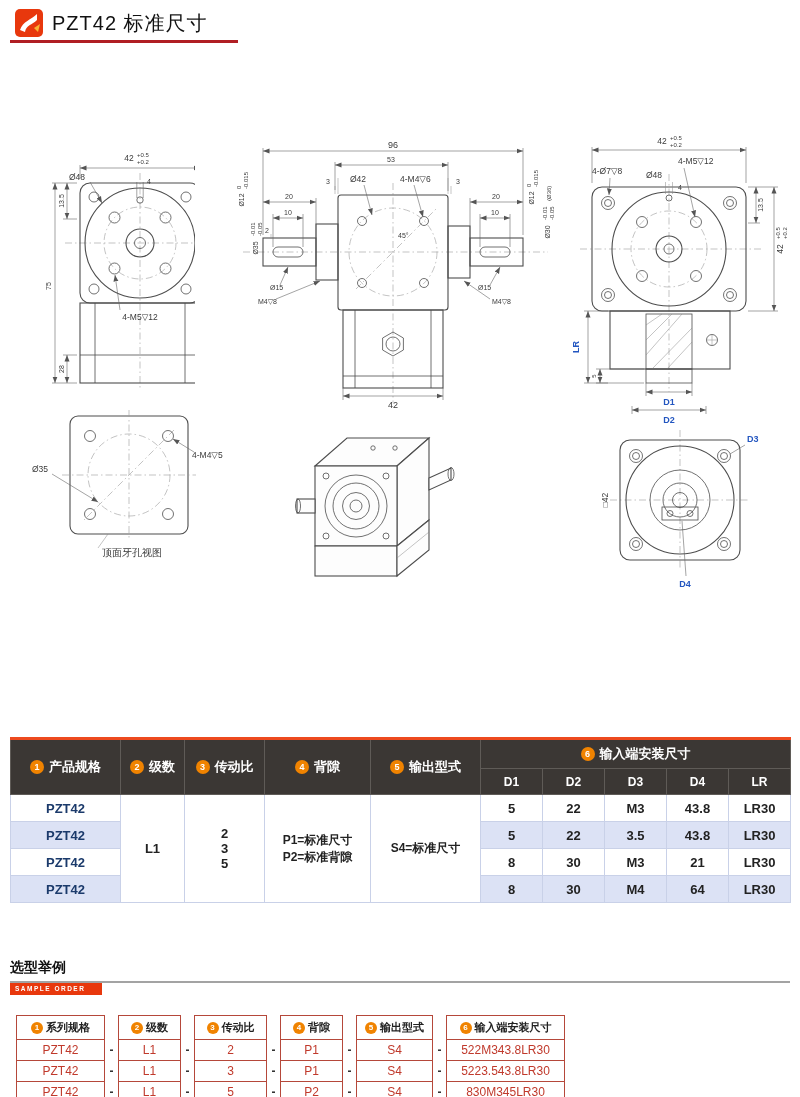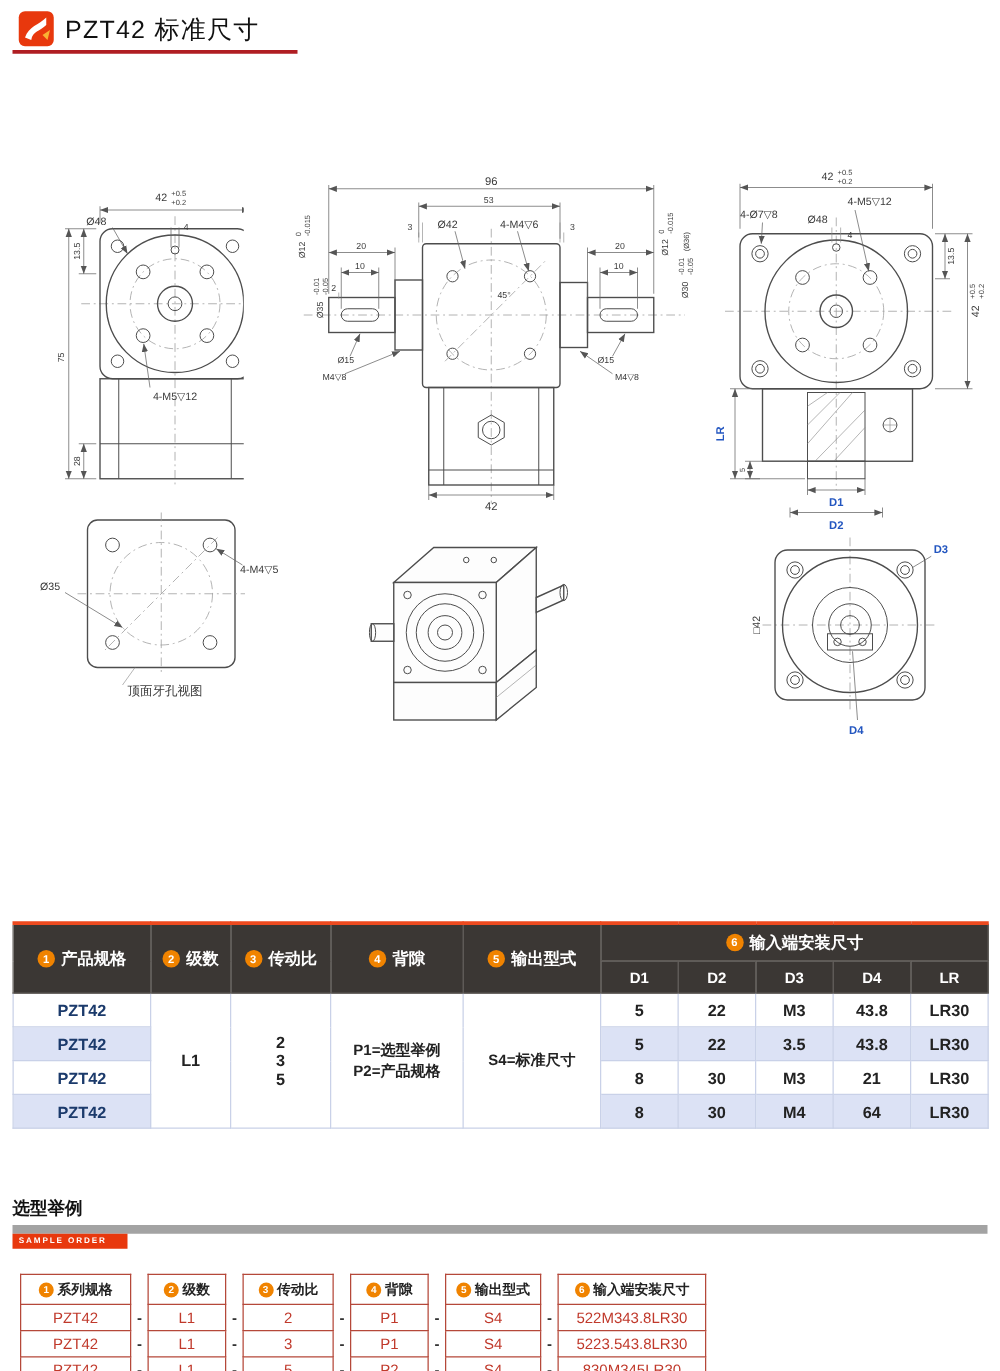--- a/index.html
+++ b/index.html
@@ -33,21 +33,21 @@
   table.mt tbody tr.shade td { background:#dce2f5; }
   table.mt td.merged { background:#fff; }
   table.mt td.series { color:#1b3a6b; }
   table.mt td.small2 { font-size:12px; line-height:17px; }
   .hcell { display:flex; align-items:center; justify-content:center; gap:5px; }
   .blt { display:inline-flex; width:14px; height:14px; border-radius:50%; background:#f08300; color:#fff; font-size:9px; font-weight:bold; align-items:center; justify-content:center; flex:0 0 auto; }
   .blt-sm { width:12px; height:12px; font-size:8px; }
 
   
   .so { position:absolute; left:10px; top:958px; width:780px; }
-  .so-titlebar { border-bottom:7px solid #a3a3a3; padding-bottom:4px; }
+  .so-titlebar { border-bottom:2px solid #a3a3a3; padding-bottom:4px; }
   .so-title { font-size:14px; font-weight:bold; color:#111; }
   .so-banner { width:92px; height:12px; background:#e8380d; color:#fff; font-size:6.5px; letter-spacing:1.5px; line-height:12px; padding-left:5px; font-weight:bold; }
   table.st { border-collapse:collapse; table-layout:fixed; margin-top:20px; margin-left:6px; }
   table.st td { text-align:center; font-size:12px; }
   table.st td.hc { border:1px solid #b5483a; height:24px; color:#222; font-size:11px; font-weight:bold; background:#fff; }
   table.st td.vc { border:1px solid #b5483a; height:21px; color:#c0392b; }
   table.st td.dash { border:none; color:#333; font-weight:bold; }
   .hc .hcell { gap:3px; }
 </style>
 </head>
@@ -452,22 +452,22 @@
       <tbody>
         <tr>
           <td class="series">PZT42</td>
           <td class="merged" rowspan="4">L1</td>
           <td class="merged" rowspan="4">
             <div>2</div>
             <div>3</div>
             <div>5</div>
           </td>
           <td class="merged small2" rowspan="4">
-            <div>P1=选型举例</div>
-            <div>P2=产品规格</div>
+            <div>P1=标准尺寸</div>
+            <div>P2=标准背隙</div>
           </td>
           <td class="merged small2" rowspan="4">S4=标准尺寸</td>
           <td>5</td>
           <td>22</td>
           <td>M3</td>
           <td>43.8</td>
           <td>LR30</td>
         </tr>
         <tr class="shade">
           <td class="series">PZT42</td>

